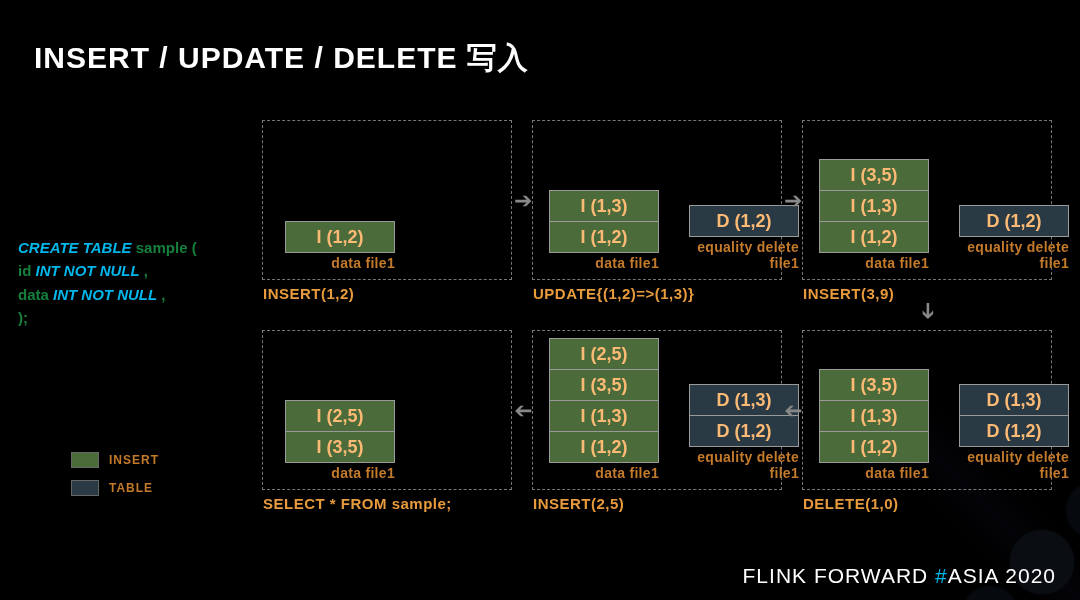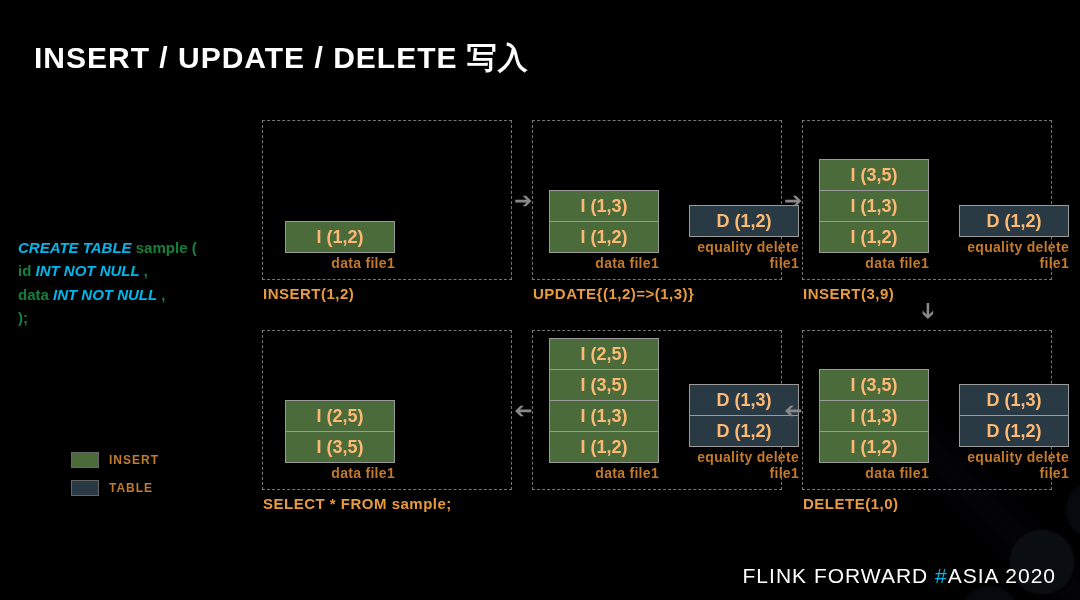--- a/index.html
+++ b/index.html
@@ -220,20 +220,21 @@
       <div class="cell c-green">I (3,5)</div>
       <div class="cell c-green">I (1,3)</div>
       <div class="cell c-green">I (1,2)</div>
       <div class="filelabel">data file1</div>
     </div>
     <div class="col col-del">
       <div class="cell c-dark">D (1,3)</div>
       <div class="cell c-dark">D (1,2)</div>
       <div class="filelabel">equality delete file1</div>
     </div>
+    <div class="panel-caption">INSERT(2,5)</div>
   </div>
 
   <div class="panel" style="left:0px;   top:210px;">
     <div class="col col-data single">
       <div class="cell c-green">I (2,5)</div>
       <div class="cell c-green">I (3,5)</div>
       <div class="filelabel">data file1</div>
     </div>
     <div class="panel-caption">SELECT * FROM sample;</div>
   </div>

